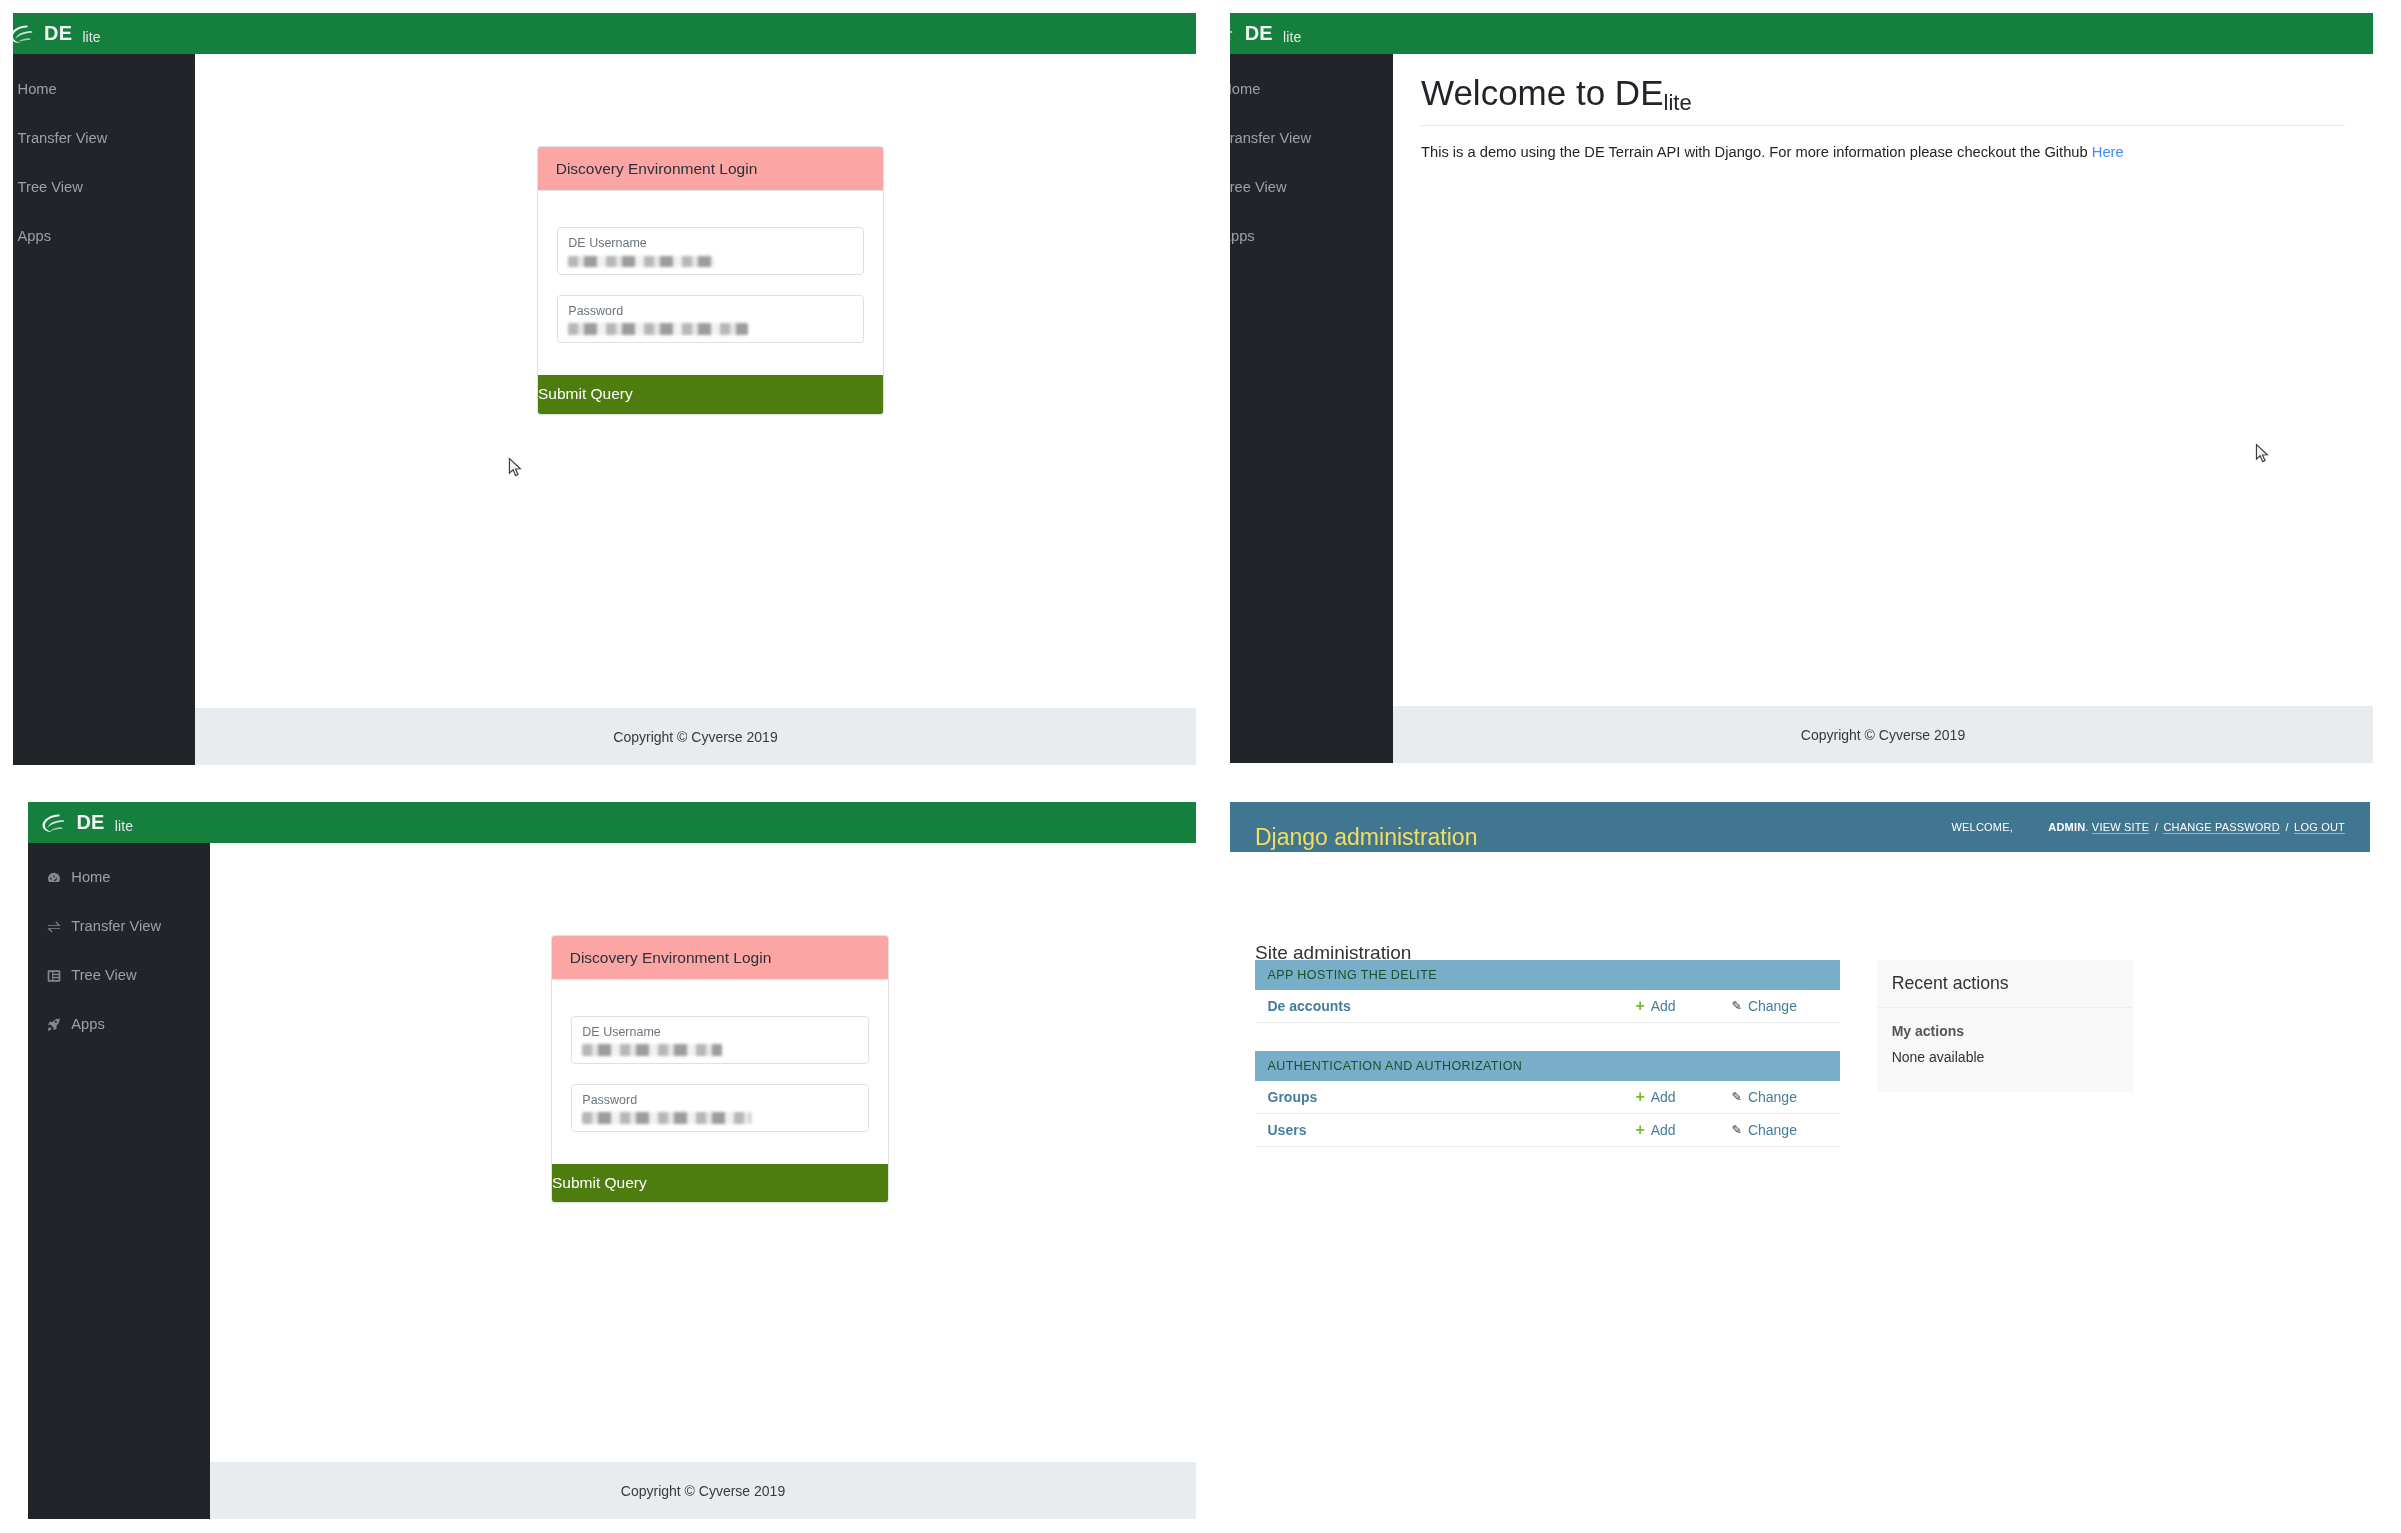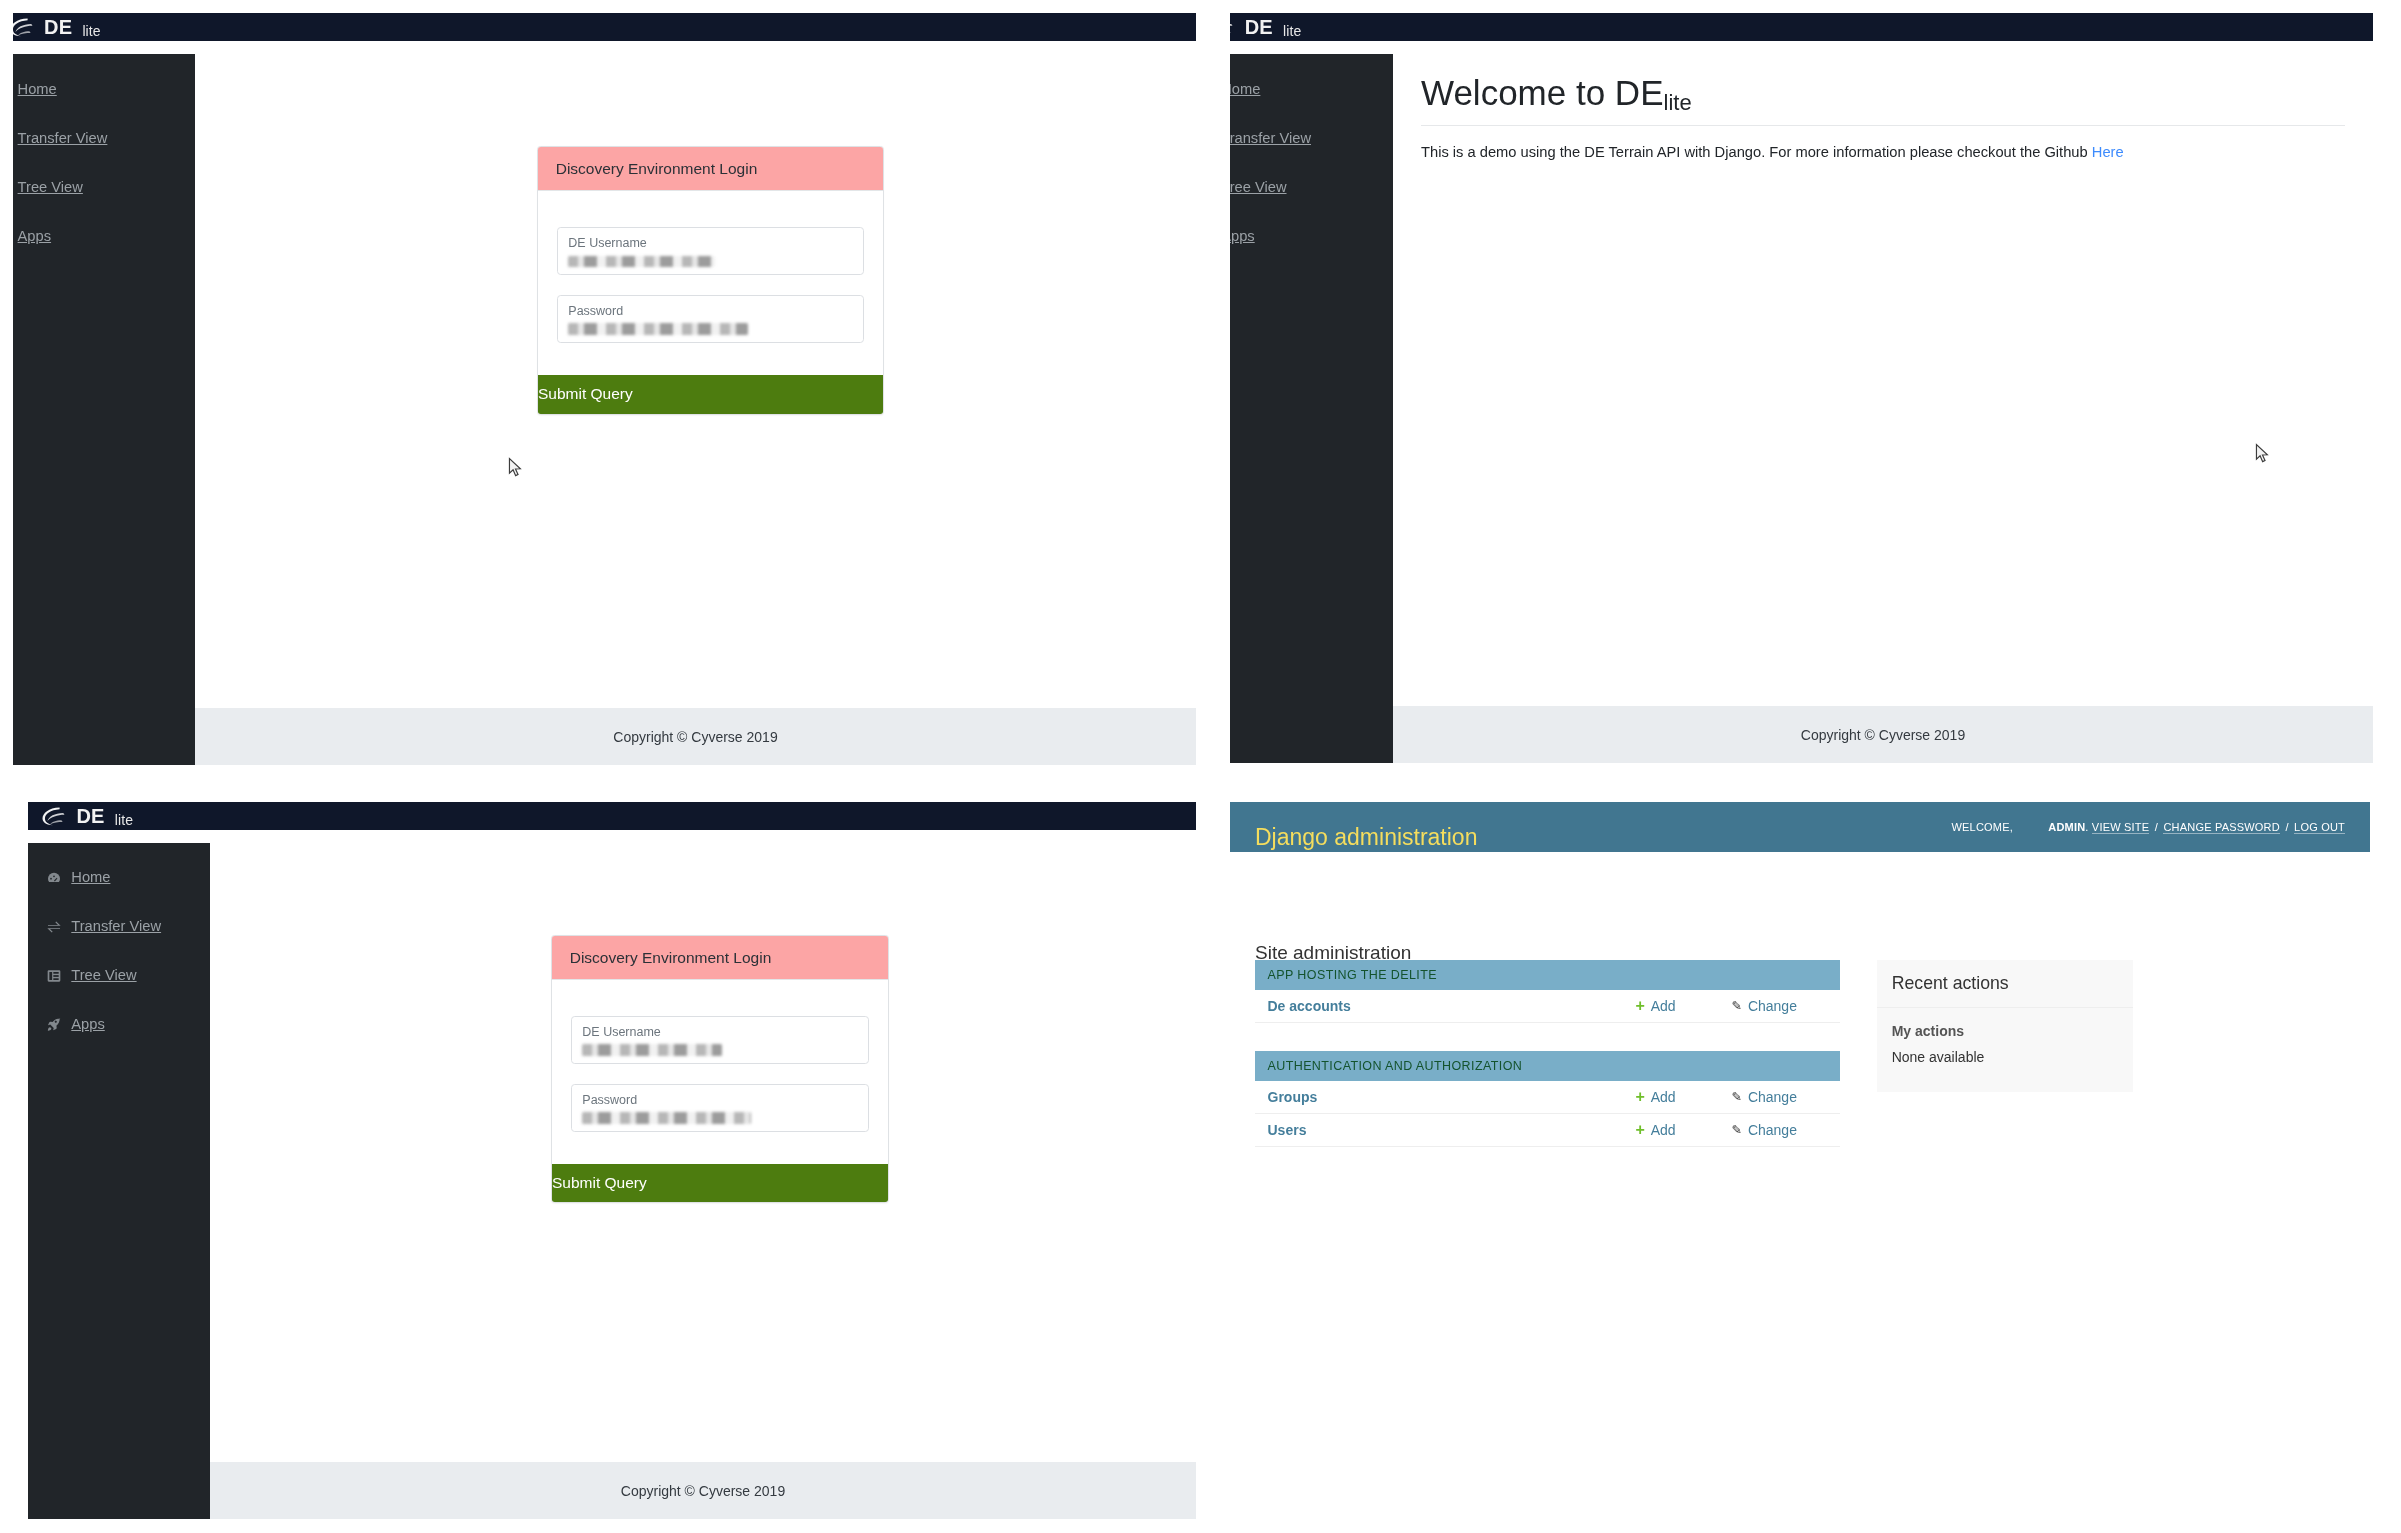--- a/index.html
+++ b/index.html
@@ -9,22 +9,22 @@
     background: #ffffff;
     font-family: "Liberation Sans", sans-serif;
     overflow: hidden;
   }
   .stage { position: relative; width: 2401px; height: 1534px; }
 
   
   .panel { position: absolute; overflow: hidden; background: #ffffff; }
 
   .de-navbar {
-    position: absolute; top: 0; left: 0; right: 0; height: 28px;
-    background: #0f172a;
+    position: absolute; top: 0; left: 0; right: 0; height: 41px;
+    background: #15803d;
     display: flex; align-items: center;
   }
   .de-brand {
     display: flex; align-items: center; gap: 10.3px;
     color: #ffffff; font-size: 20px; font-weight: bold;
     letter-spacing: 0.1px;
   }
   .de-brand .brand-main { color: #f2f2f2; }
   .de-brand .brand-sub { font-size: 14px; font-weight: normal; color: #e8e8e8; position: relative; top: 3.7px; }
   .cy-logo { width: 25px; height: 22px; flex: none; display:block; }
@@ -33,21 +33,21 @@
     position: absolute; left: 0; top: 41px; bottom: 0;
     background: #212529;
   }
   .de-navitem {
     display: flex; align-items: center; gap: 9.6px;
     color: #9ba1a6; font-size: 14.7px;
     height: 49px; padding-left: 17.7px;
     white-space: nowrap;
   }
   .de-navitem .nav-ico { width: 16px; height: 16px; flex: none; opacity: .8; }
-  .de-navitem .nav-label { line-height: 1; text-decoration: underline; }
+  .de-navitem .nav-label { line-height: 1; }
 
   .de-content { position: absolute; top: 41px; bottom: 0; right: 0; background: #ffffff; }
 
   .de-footer {
     position: absolute; left: 0; right: 0; bottom: 0;
     background: #e9ecef;
     display: flex; align-items: center; justify-content: center;
     color: #343a40; font-size: 14px;
   }
 

